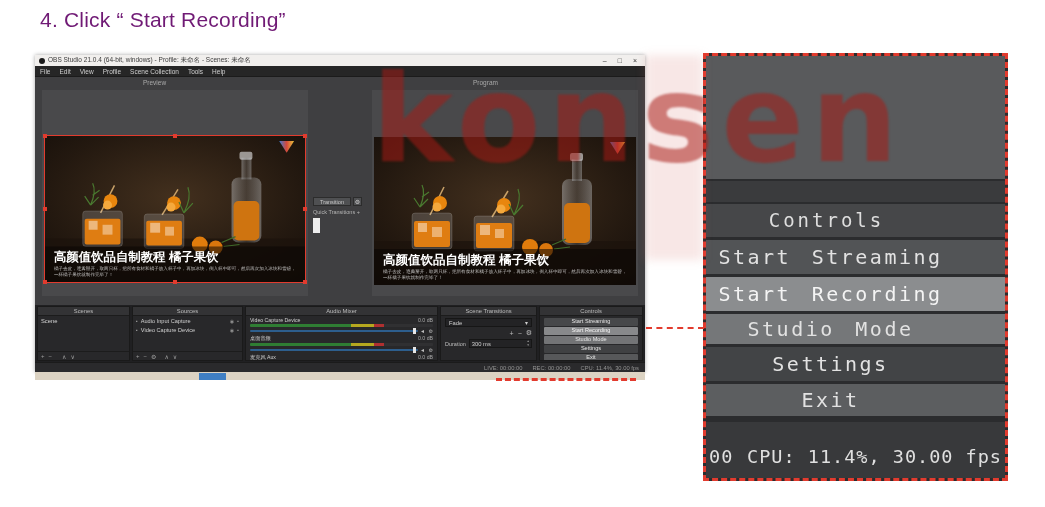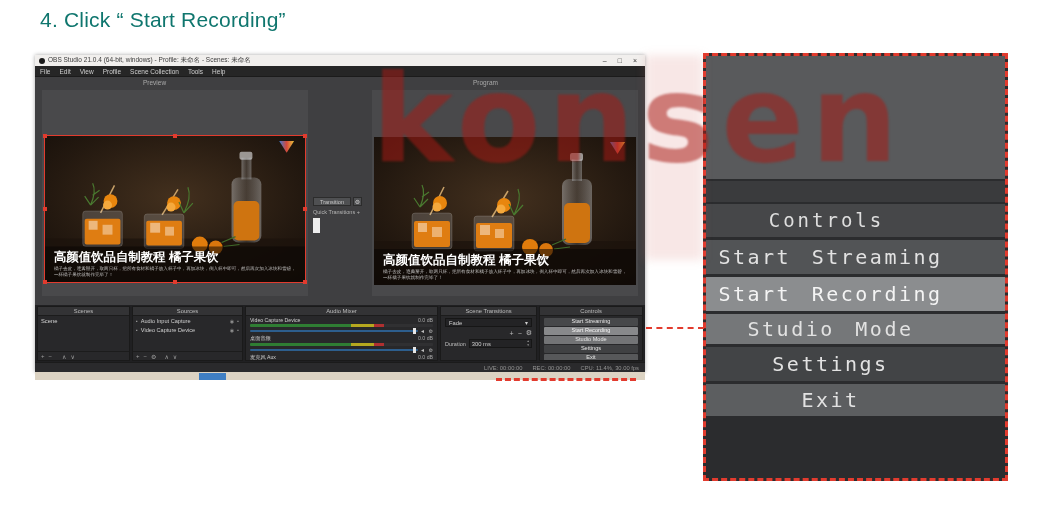--- a/index.html
+++ b/index.html
@@ -1,20 +1,20 @@
 <!DOCTYPE html>
 <html><head>
 <meta charset="utf-8">
 <style>
   * { margin:0; padding:0; box-sizing:border-box; }
   html,body { width:1045px; height:507px; background:#ffffff; font-family:"Liberation Sans", sans-serif; overflow:hidden; }
   #canvas { position:relative; width:1045px; height:507px; background:#fff; }
 
   
-  #page-title { position:absolute; left:40px; top:8px; font-size:21px; color:#0f766e; letter-spacing:.2px; }
+  #page-title { position:absolute; left:40px; top:8px; font-size:21px; color:#701a75; letter-spacing:.2px; }
 
   
   #obs { position:absolute; left:35px; top:55px; width:610px; height:317px; background:#3c3c3e; box-shadow:0 0 4px rgba(0,0,0,.35); font-family:"Liberation Sans", sans-serif; }
   .titlebar { position:absolute; left:0; top:0; width:100%; height:11px; background:#f1efed; display:flex; align-items:center; padding:0 4px; }
   .obs-ico { width:6px; height:6px; border-radius:50%; background:#1a1a1a; margin-right:3px; flex:0 0 auto; }
   .tb-text { font-size:6.5px; color:#3a3a3a; white-space:nowrap; overflow:hidden; flex:1; }
   .winbtns { display:flex; gap:11px; padding-right:4px; }
   .winbtns span { font-size:7px; color:#333; line-height:11px; cursor:default; }
   .menubar { position:absolute; left:0; top:11px; width:100%; height:11px; background:#262626; border-bottom:1px solid #1b1b1b; display:flex; align-items:center; gap:9px; padding:0 5px; }
   .menubar span { font-size:6.5px; color:#cfcfcf; white-space:nowrap; }
@@ -401,20 +401,26 @@
 
   <div id="zoom-panel">
     <div class="zp-blank"></div>
     <div class="zp-strip"></div>
     <div class="zp-header">Controls</div>
     <div class="zp-btn zp-b1">Start Streaming</div>
     <div class="zp-btn zp-b2">Start Recording</div>
     <div class="zp-btn zp-b3">Studio Mode</div>
     <div class="zp-btn zp-b4">Settings</div>
     <div class="zp-btn zp-b5">Exit</div>
+    <div class="zp-bottom">
+      <div class="zp-status">
+        <span>00</span>
+        <span>CPU: 11.4%, 30.00 fps</span>
+      </div>
+    </div>
   </div>
 
   <div id="connector"></div>
   <div id="underline"></div>
 
   <div id="smear"></div>
   <div id="watermark">konsen</div>
 </div>
 
 </body></html>

